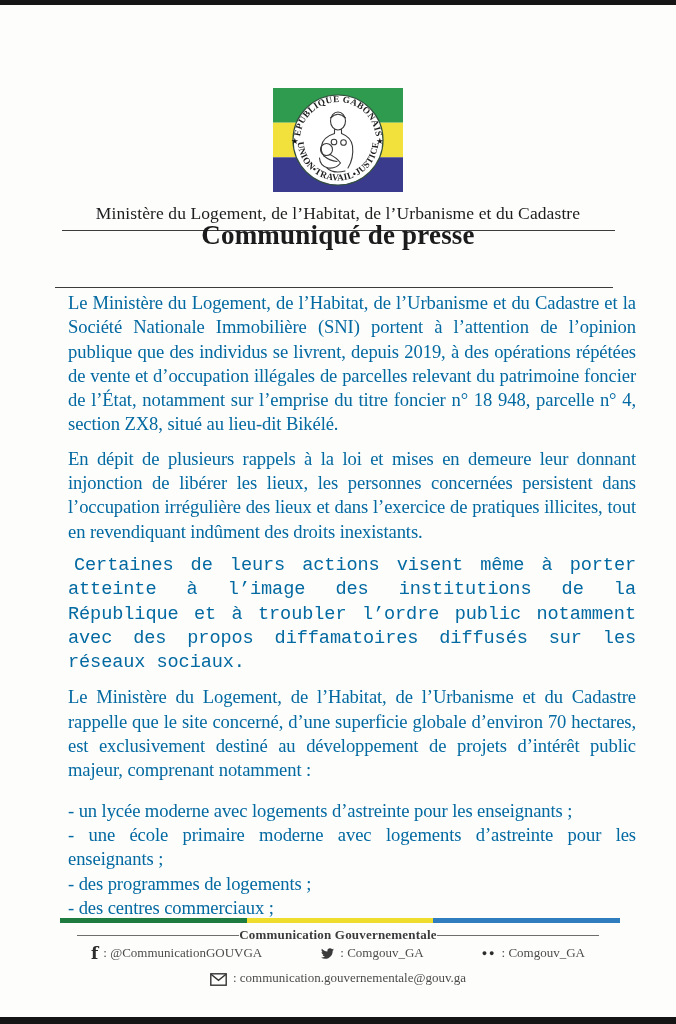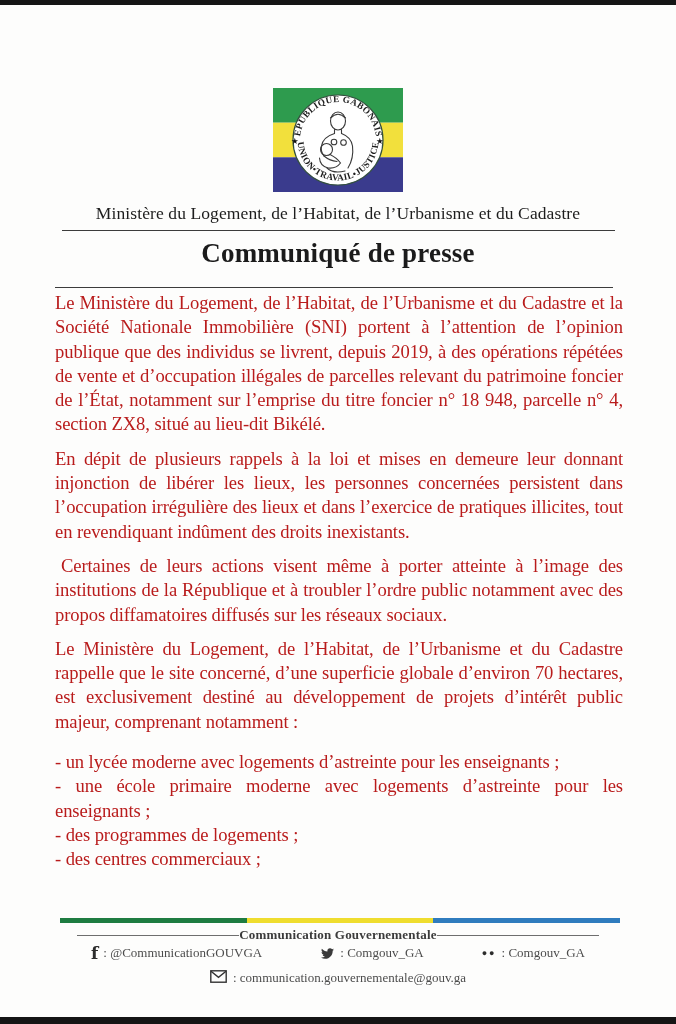--- a/index.html
+++ b/index.html
@@ -16,31 +16,31 @@
 
   .ministry-title{
     position:absolute;top:203px;left:0;width:100%;text-align:center;
     font-weight:normal;font-size:17.5px;color:#1d1d1d;letter-spacing:.1px;
   }
   .rule{position:absolute;border-top:1.6px solid #3c3c3c;height:0;}
   .rule.r1{top:230px;left:62px;width:553px;}
   .rule.r2{top:287px;left:55px;width:558px;}
 
   .doc-title{
-    position:absolute;top:238px;left:0;width:100%;text-align:center;
+    position:absolute;top:220px;left:0;width:100%;text-align:center;
     font-weight:bold;font-size:27px;color:#1b1b1b;letter-spacing:.2px;
   }
 
   .content{
-    position:absolute;top:291px;left:55px;width:568px;
-    font-size:18.6px;line-height:24.3px;color:#b91c1c;
+    position:absolute;top:291px;left:68px;width:568px;
+    font-size:18.6px;line-height:24.3px;color:#0369a1;
     text-align:justify;letter-spacing:-0.1px;
   }
   .content .para{margin:0 0 10px 0;}
-  .content .para.indent-first{text-indent:6px;}
+  .content .para.indent-first{text-indent:6px;font-family:Liberation Mono, monospace;}
   .content .bullets{margin-top:16px;}
   .content .bullet{margin:0;text-align:justify;}
 
   .flag-bar{position:absolute;top:918px;left:60px;width:560px;height:5px;display:flex;}
   .flag-bar .seg{flex:1;height:100%;}
 
   .comm-row{
     position:absolute;top:927px;left:0;width:100%;
     display:flex;align-items:center;justify-content:center;gap:0;
   }
@@ -51,21 +51,21 @@
     position:absolute;top:945px;left:0;width:100%;
     display:flex;align-items:center;justify-content:center;gap:58px;
     font-size:13px;color:#4c4c4c;
   }
   .social-item{display:flex;align-items:center;gap:5px;}
   .fb-glyph{font-weight:bold;font-size:17px;color:#2c2c2c;line-height:13px;font-family:"DejaVu Serif", serif;}
   .flickr-glyph{font-size:9px;letter-spacing:2px;color:#2c2c2c;}
 
   .email-row{
     position:absolute;top:970px;left:0;width:100%;
-    display:flex;align-items:flex-start;justify-content:center;gap:6px;
+    display:flex;align-items:flex-end;justify-content:center;gap:6px;
     font-size:13px;color:#4c4c4c;
   }
 </style>
 </head>
 <body>
 
 <div class="edge-bar top"></div>
 
 <div class="logo-wrap">
   <svg width="130" height="104" viewBox="0 0 130 104">

